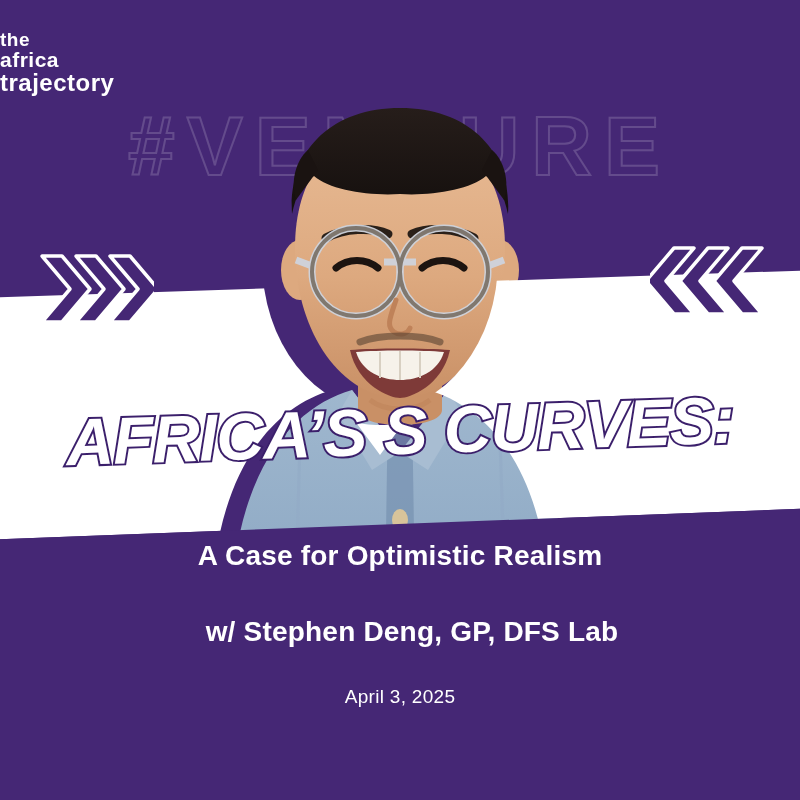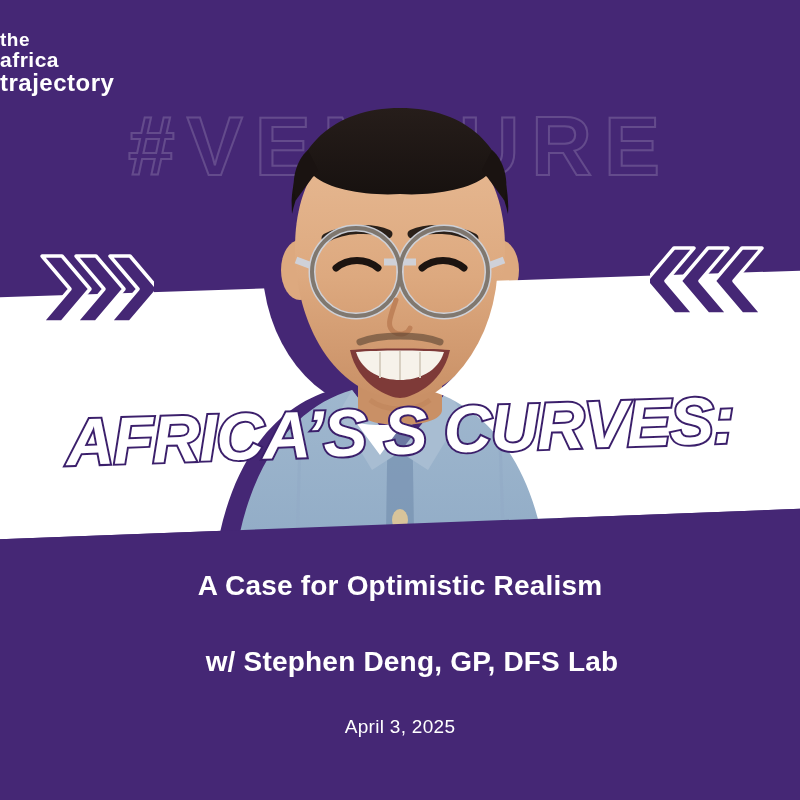--- a/index.html
+++ b/index.html
@@ -95,21 +95,21 @@
     color:#ffffff;
     -webkit-text-stroke:4px #3b1f6b;
     paint-order:stroke fill;
     white-space:nowrap;
   }
 
   
   .lower{
     position:absolute;
     left:0;width:100%;
-    top:570px;
+    top:540px;
     z-index:34;
     text-align:center;
     color:#ffffff;
   }
   .subtitle{
     font-size:28px;
     font-weight:700;
     letter-spacing:.2px;
     margin:0 0 44px 0;
   }

